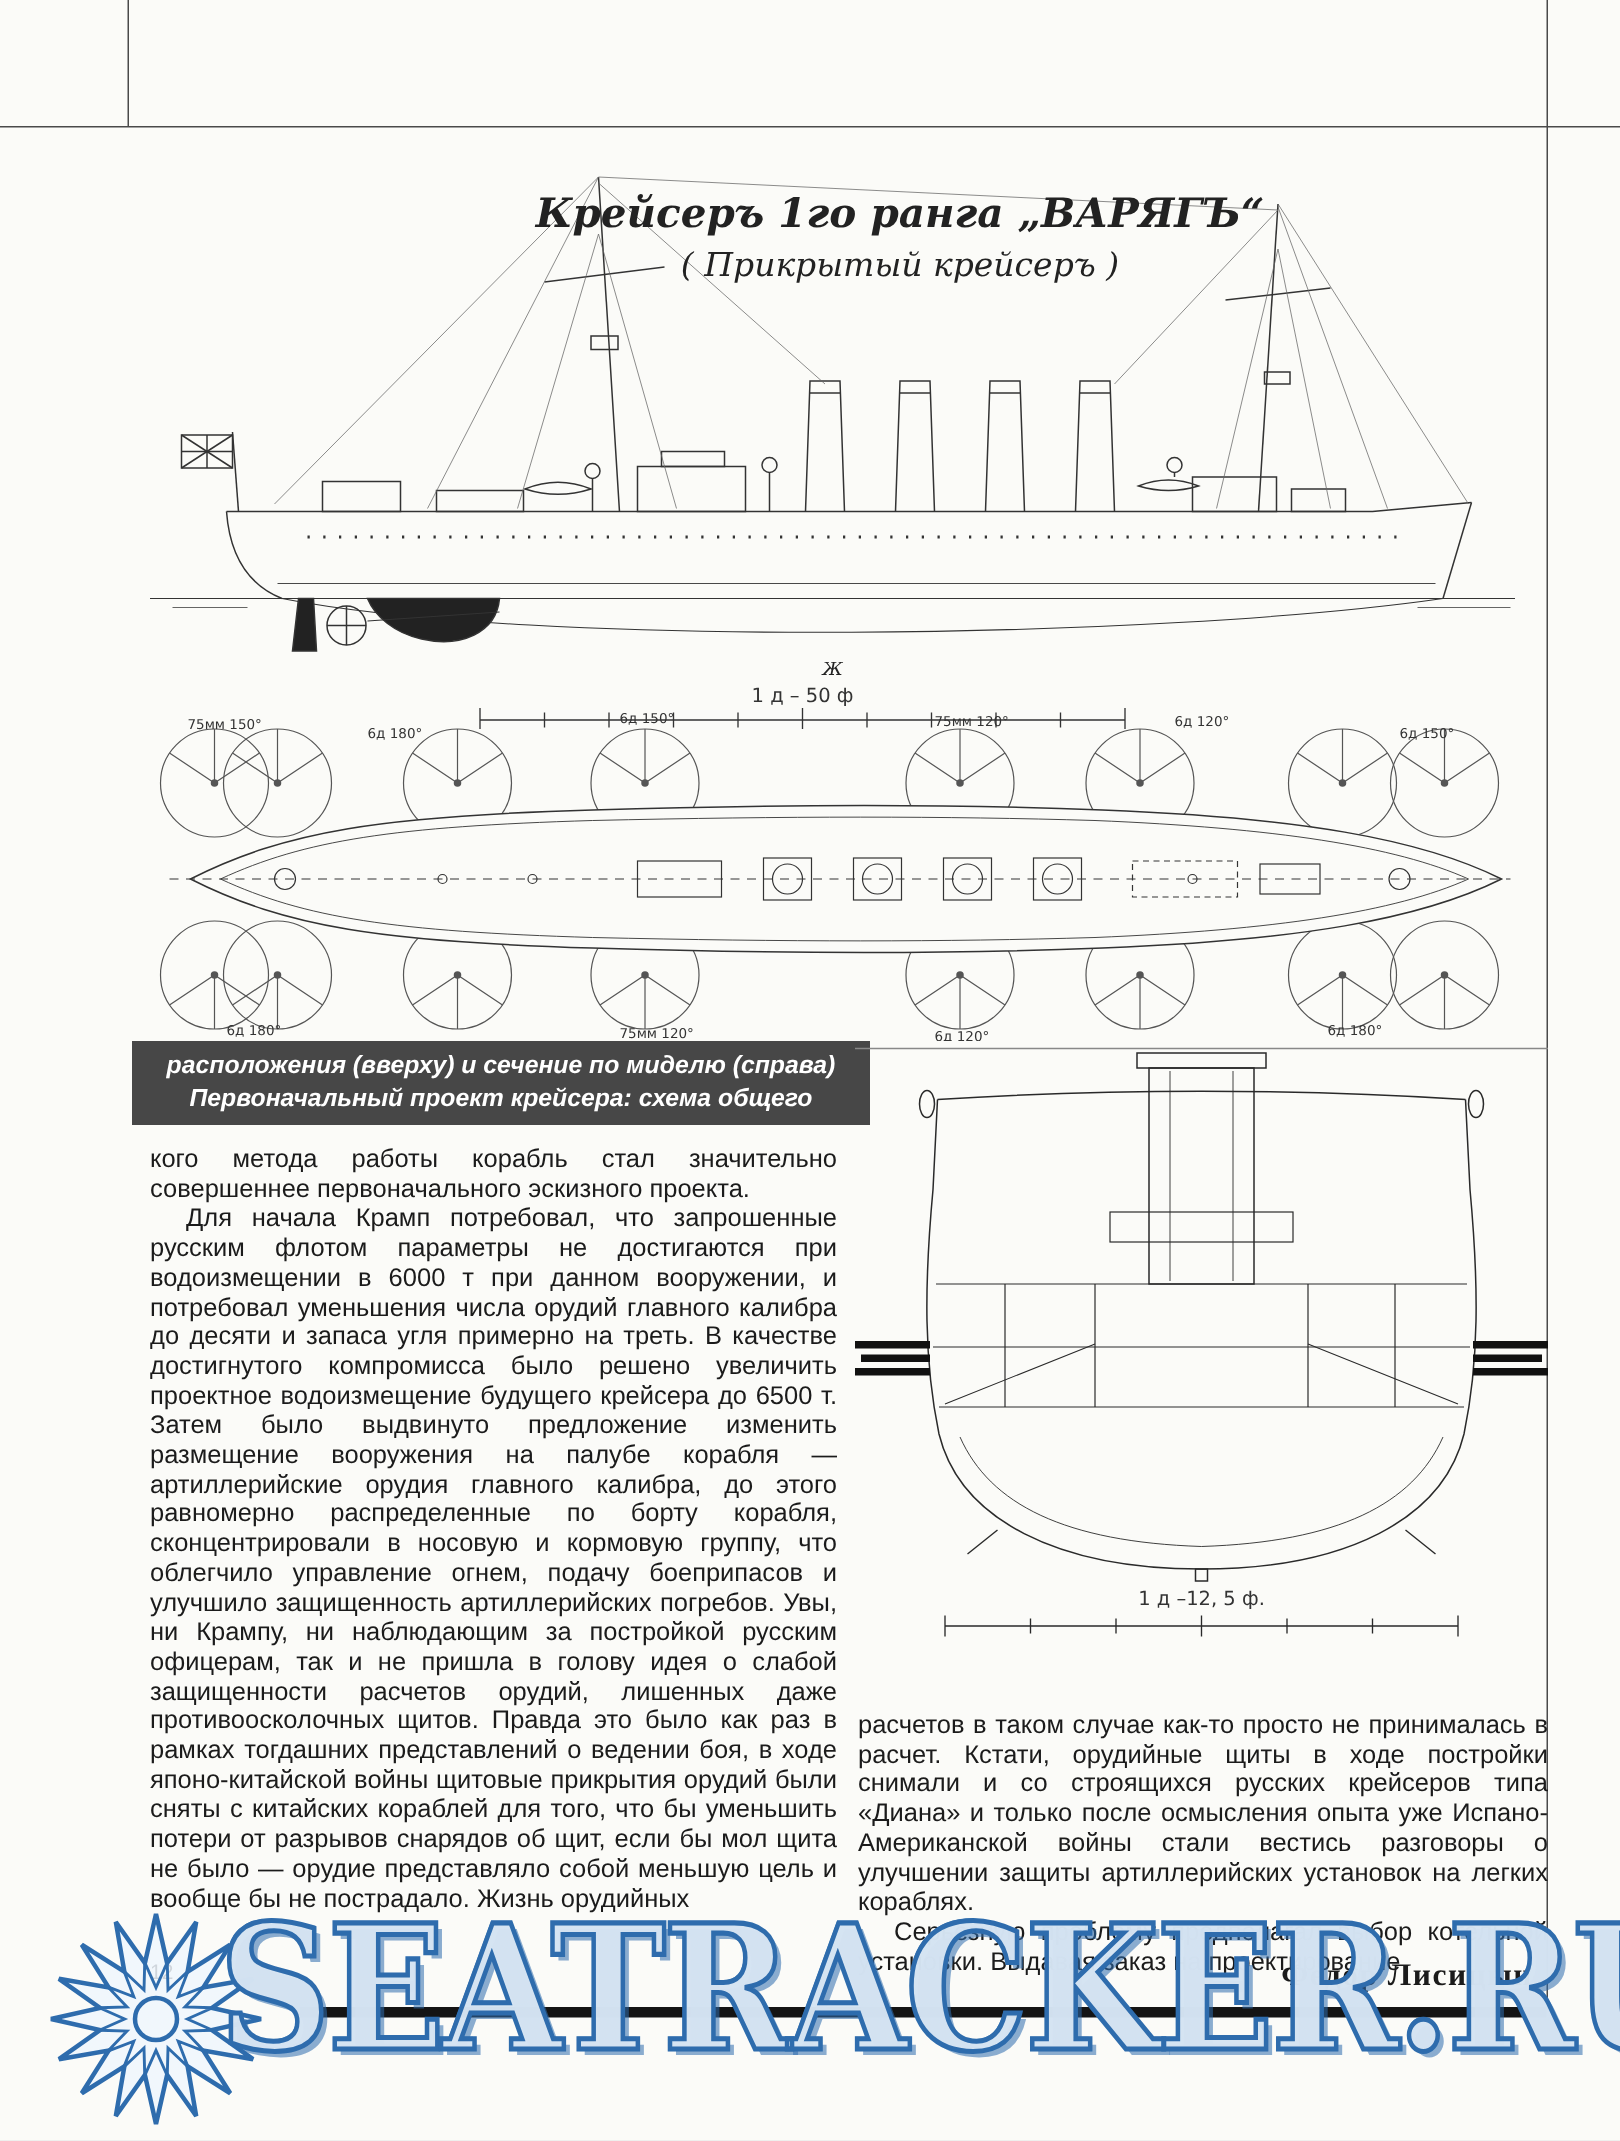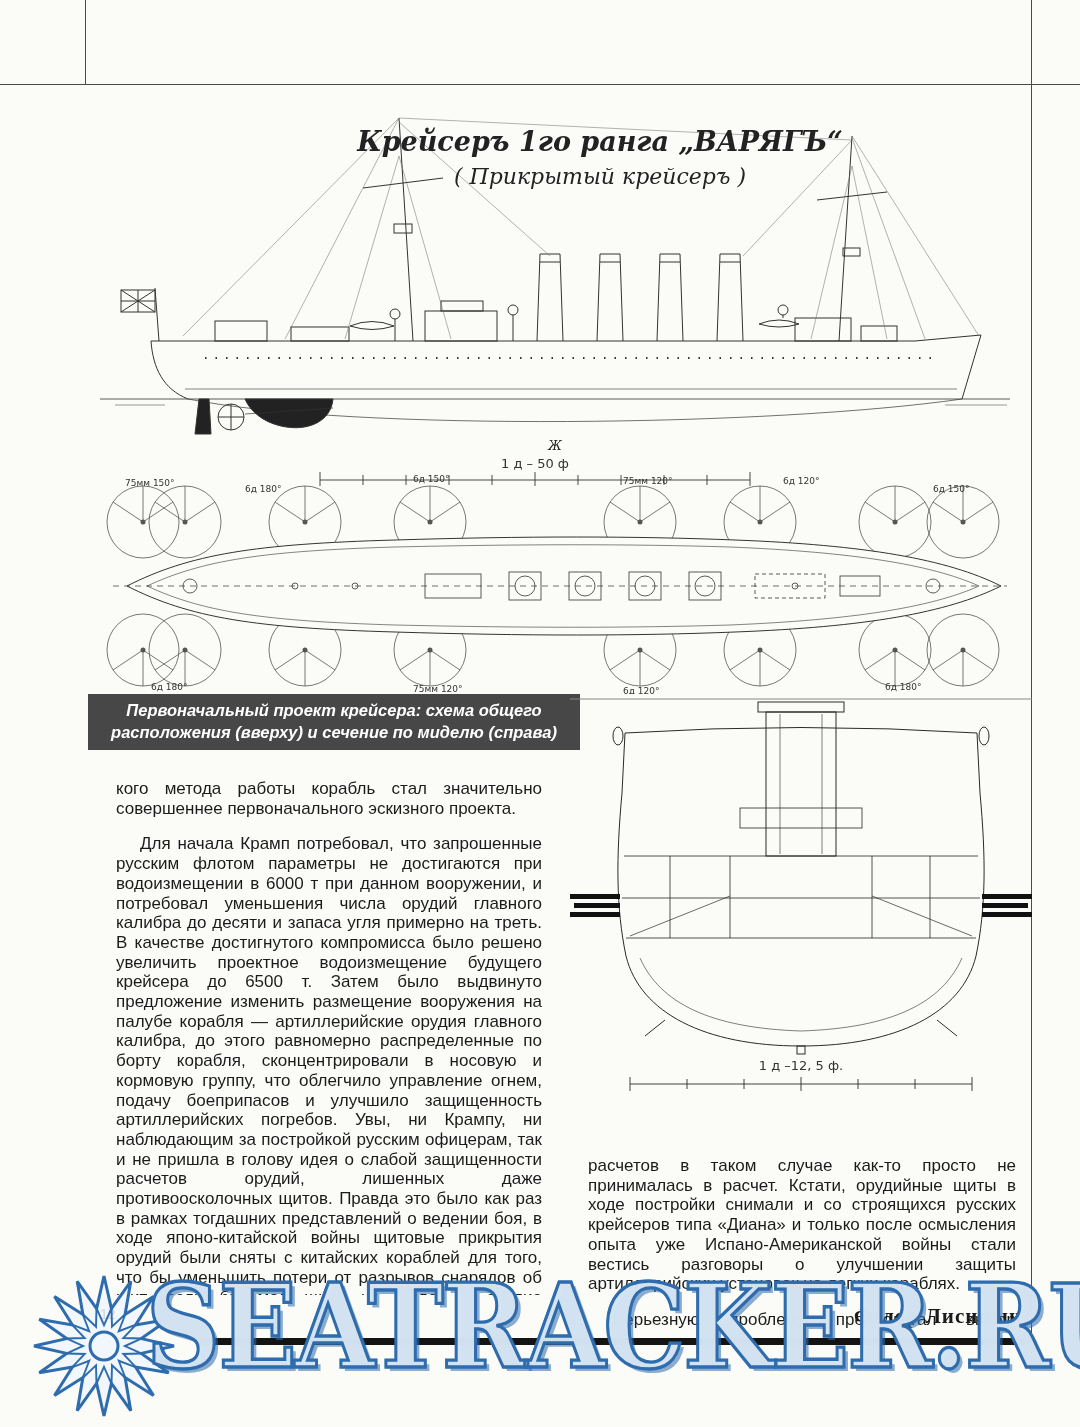--- a/index.html
+++ b/index.html
@@ -10,21 +10,21 @@
   .rule-left { left:85px; top:0; width:1px; height:84px; }
   .rule-right { left:1031px; top:0; width:1px; height:1340px; }
   figure { position:absolute; }
   .side-view { left:95px; top:96px; width:920px; height:358px;font-style:italic; }
   .plan-view { left:95px; top:456px; width:920px; height:238px; }
   .section-view { left:570px; top:698px; width:462px; height:404px;text-decoration:underline; }
   .caption { position:absolute; left:88px; top:694px; width:492px; background:#474747; color:#ffffff;
              font-weight:bold; font-style:italic; font-size:16.5px; line-height:1.34; text-align:center;
              padding:5px 10px 7px; }
   .col { position:absolute; text-align:justify; font-size:17px; line-height:19.7px; overflow:hidden; }
-  .col p { text-indent:24px; margin:16px; }
+  .col p { text-indent:24px; margin:0; }
   .col p.noindent { text-indent:0; }
   .col-left { left:100px; top:763px; width:458px; height:532px; }
   .col-right { left:572px; top:1140px; width:460px; height:188px; }
   .page-number { position:absolute; left:100px; top:1306px; font-size:14px; }
   .author { position:absolute; left:560px; top:1304px; width:462px; text-align:right;
             font-family:"Liberation Serif", serif; font-weight:bold; font-size:21px; letter-spacing:1px; }
   .footer-bar { position:absolute; left:200px; top:1338px; width:831px; height:7px; background:#141414; }
   .watermark { position:absolute; left:0; top:1240px; width:1080px; height:187px; pointer-events:none; z-index:50; }
   .wm-star { position:absolute; left:14px; top:26px; }
   .wm-text { position:absolute; left:146px; top:26px; width:940px; white-space:nowrap;
@@ -199,22 +199,22 @@
         <text class="lbl" x="838" y="36" font-size="9" stroke="none">6д 150°</text>
         <text class="lbl" x="56" y="234" font-size="9" stroke="none">6д 180°</text>
         <text class="lbl" x="318" y="236" font-size="9" stroke="none">75мм 120°</text>
         <text class="lbl" x="528" y="238" font-size="9" stroke="none">6д 120°</text>
         <text class="lbl" x="790" y="234" font-size="9" stroke="none">6д 180°</text>
       </g>
     </svg>
   </figure>
 
   <div class="caption">
+    <div>расположения (вверху) и сечение по миделю (справа)</div>
     <div>Первоначальный проект крейсера: схема общего</div>
-    <div>расположения (вверху) и сечение по миделю (справа)</div>
   </div>
 
   <div class="col col-left">
     <p class="noindent">кого метода работы корабль стал значительно совершеннее первоначального эскизного проекта.</p>
     <p>Для начала Крамп потребовал, что запрошенные русским флотом параметры не достигаются при водоизмещении в 6000 т при данном вооружении, и потребовал уменьшения числа орудий главного калибра до десяти и запаса угля примерно на треть. В качестве достигнутого компромисса было решено увеличить проектное водоизмещение будущего крейсера до 6500 т. Затем было выдвинуто предложение изменить размещение вооружения на палубе корабля — артиллерийские орудия главного калибра, до этого равномерно распределенные по борту корабля, сконцентрировали в носовую и кормовую группу, что облегчило управление огнем, подачу боеприпасов и улучшило защищенность артиллерийских погребов. Увы, ни Крампу, ни наблюдающим за постройкой русским офицерам, так и не пришла в голову идея о слабой защищенности расчетов орудий, лишенных даже противоосколочных щитов. Правда это было как раз в рамках тогдашних представлений о ведении боя, в ходе японо-китайской войны щитовые прикрытия орудий были сняты с китайских кораблей для того, что бы уменьшить потери от разрывов снарядов об щит, если бы мол щита не было — орудие представляло собой меньшую цель и вообще бы не пострадало. Жизнь орудийных</p>
   </div>
 
   <figure class="section-view">
     <svg width="462" height="404" viewBox="0 0 462 404" fill="none" stroke="#2a2a2a" stroke-width="1">
       <line x1="0" y1="1" x2="462" y2="1" stroke="#888" stroke-width="1"></line>

